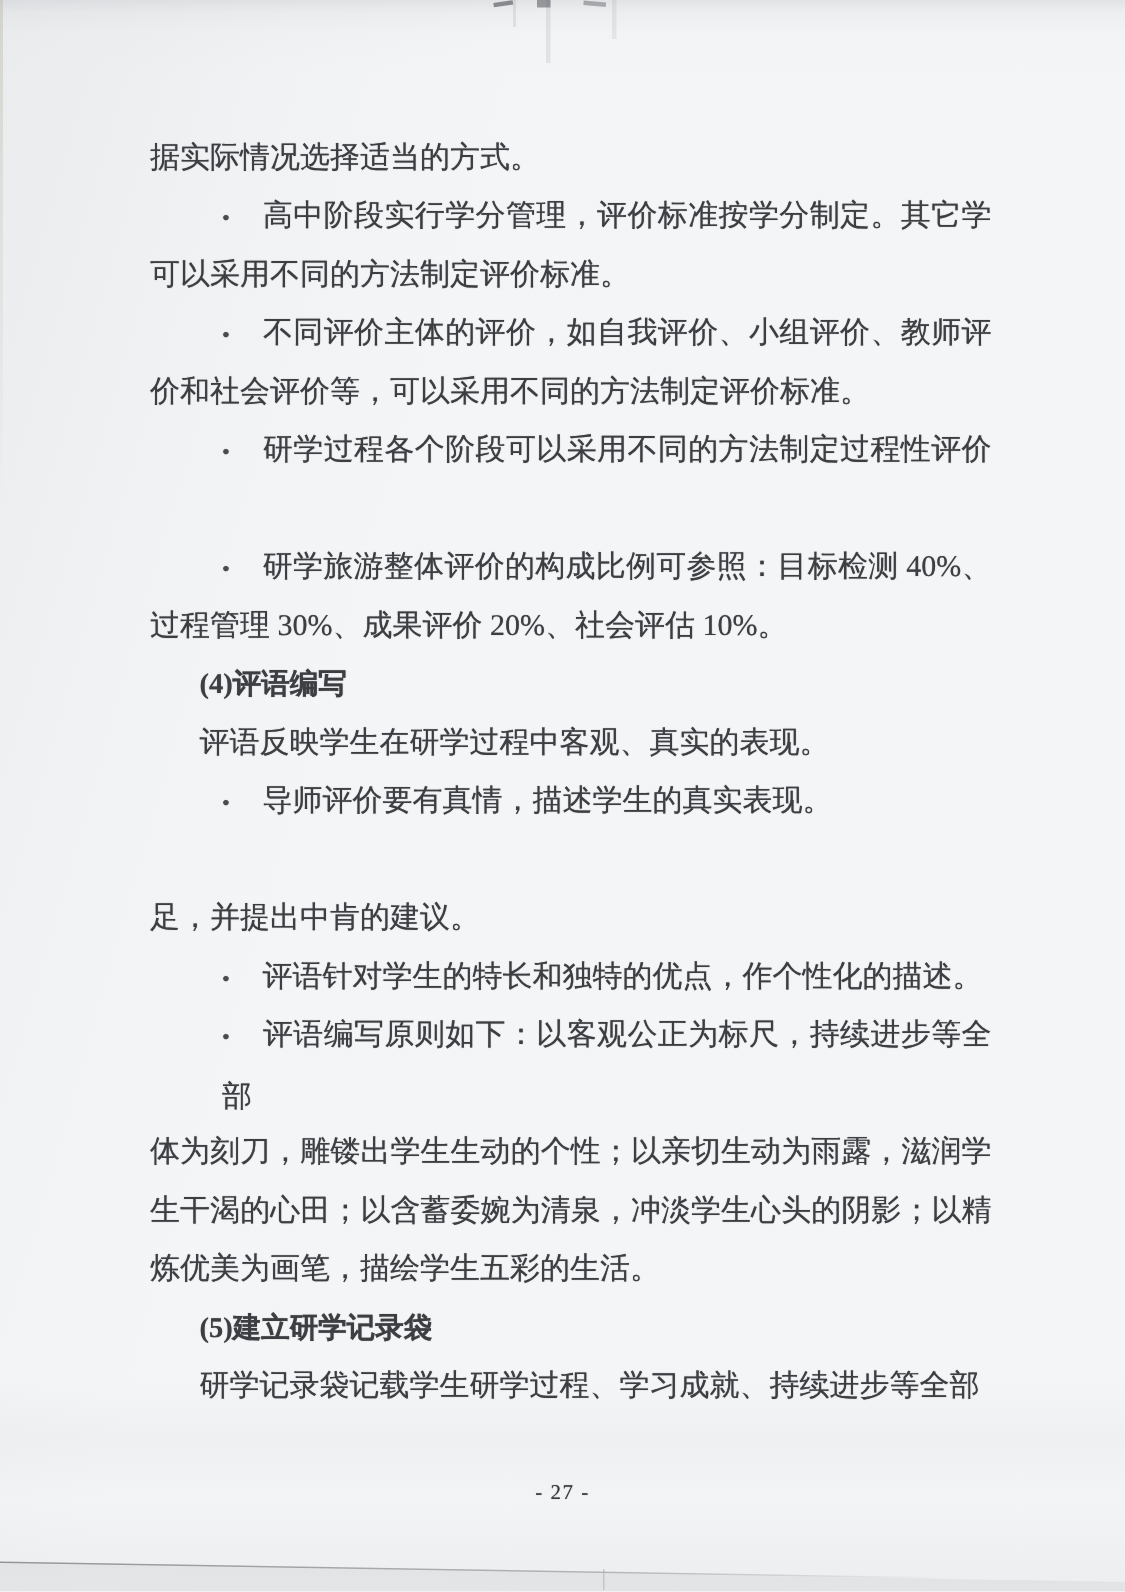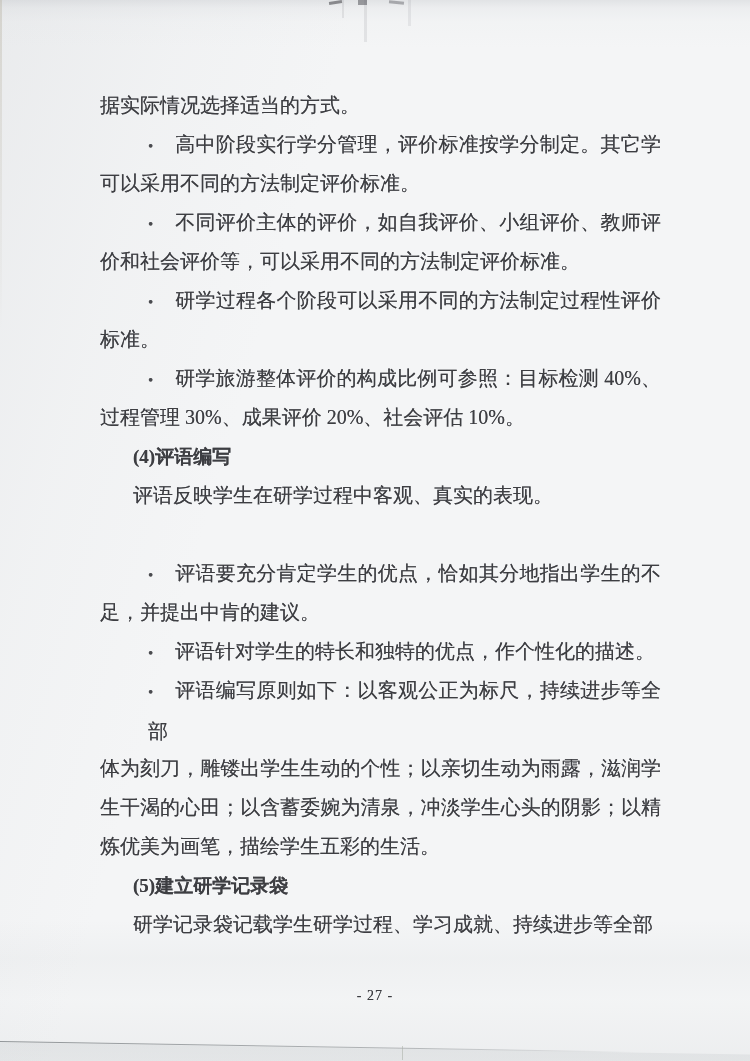--- a/index.html
+++ b/index.html
@@ -114,30 +114,29 @@
 
   <div class="line t-flush" style="top:86px"><span>据实际情况选择适当的方式。</span></div>
 
   <div class="line t-bullet full" style="top:125px"><span class="marker">•</span><span>高中阶段实行学分管理，评价标准按学分制定。其它学</span></div>
   <div class="line t-flush" style="top:164px"><span>可以采用不同的方法制定评价标准。</span></div>
 
   <div class="line t-bullet full" style="top:203px"><span class="marker">•</span><span>不同评价主体的评价，如自我评价、小组评价、教师评</span></div>
   <div class="line t-flush" style="top:242px"><span>价和社会评价等，可以采用不同的方法制定评价标准。</span></div>
 
   <div class="line t-bullet full" style="top:281px"><span class="marker">•</span><span>研学过程各个阶段可以采用不同的方法制定过程性评价</span></div>
-  <div class="line t-flush" style="top:320px"><span>标准。</span></div>
 
   <div class="line t-bullet full" style="top:359px"><span class="marker">•</span><span>研学旅游整体评价的构成比例可参照：目标检测 40%、</span></div>
   <div class="line t-flush" style="top:398px"><span>过程管理 30%、成果评价 20%、社会评估 10%。</span></div>
 
   <div class="line t-heading" style="top:437px"><span>(4)评语编写</span></div>
   <div class="line t-indent" style="top:476px"><span>评语反映学生在研学过程中客观、真实的表现。</span></div>
 
+  <div class="line t-bullet" style="top:515px"><span class="marker">•</span><span>导师评价要有真情，描述学生的真实表现。</span></div>
 
-  <div class="line t-bullet full" style="top:554px"><span class="marker">•</span><span>评语要充分肯定学生的优点，恰如其分地指出学生的不</span></div>
   <div class="line t-flush" style="top:593px"><span>足，并提出中肯的建议。</span></div>
 
   <div class="line t-bullet" style="top:632px"><span class="marker">•</span><span>评语针对学生的特长和独特的优点，作个性化的描述。</span></div>
 
   <div class="line t-bullet full" style="top:671px"><span class="marker">•</span><span>评语编写原则如下：以客观公正为标尺，持续进步等全部</span></div>
   <div class="line t-flush full" style="top:749px"><span>体为刻刀，雕镂出学生生动的个性；以亲切生动为雨露，滋润学</span></div>
   <div class="line t-flush full" style="top:788px"><span>生干渴的心田；以含蓄委婉为清泉，冲淡学生心头的阴影；以精</span></div>
   <div class="line t-flush" style="top:827px"><span>炼优美为画笔，描绘学生五彩的生活。</span></div>
 
   <div class="line t-heading" style="top:866px"><span>(5)建立研学记录袋</span></div>

